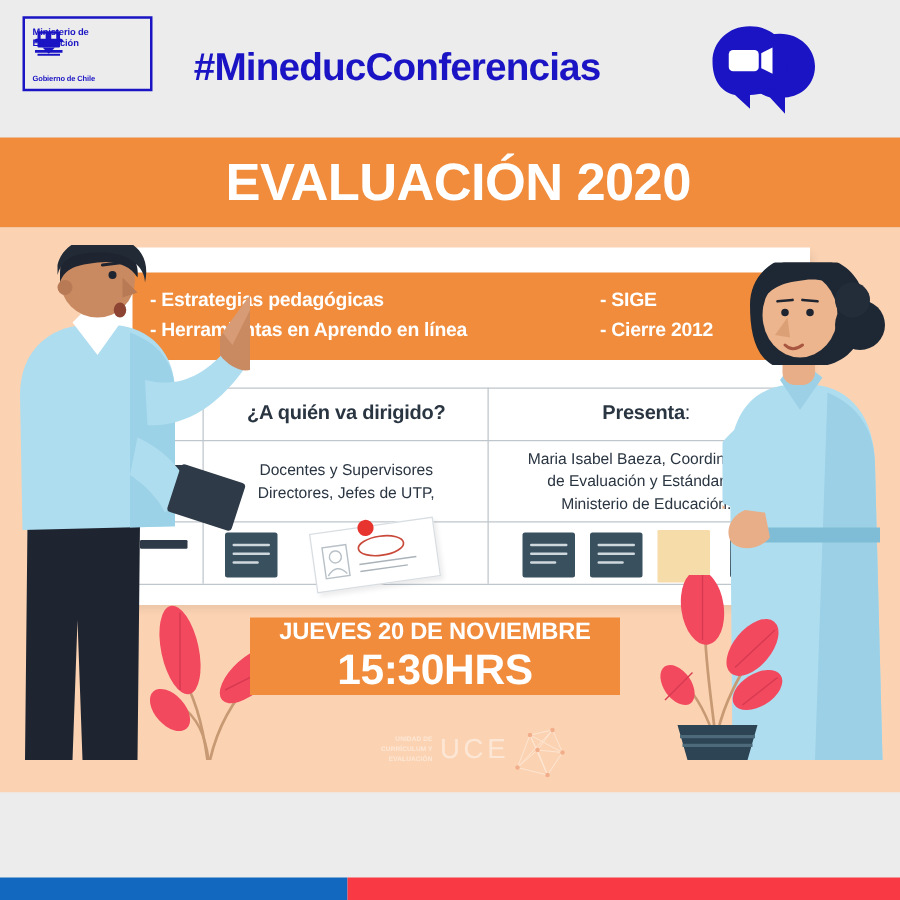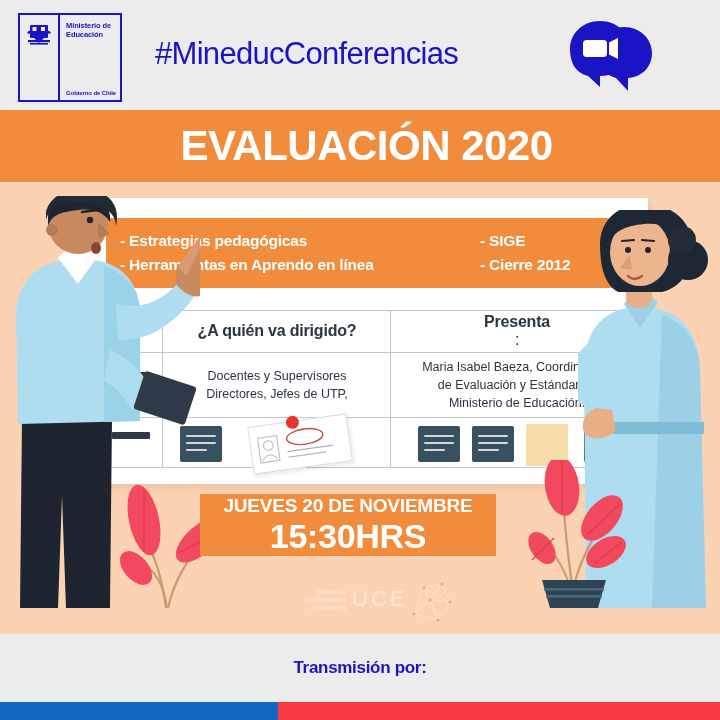--- a/index.html
+++ b/index.html
@@ -15,24 +15,25 @@
     background: #ECECEC;
   }
 
   
   .header {
     position: absolute; left: 0; top: 0; width: 720px; height: 110px;
     background: #ECECEC;
   }
   .gob-logo {
     position: absolute; left: 18px; top: 13px;
-    width: 104px; height: 89px;
+    width: 104px; height: 60px;
     border: 2px solid #1a14c4;
     background: #ECECEC;
     display: flex;
+    flex-direction: column;
   }
   .gob-left {
     width: 40px; border-right: 2px solid #1a14c4;
     position: relative;
   }
   .escudo {
     position: absolute; left: 5px; top: 8px; width: 28px; height: 24px;
   }
   .gob-right {
     flex: 1; position: relative; padding: 6px 4px 0 6px;
@@ -41,21 +42,21 @@
     font-size: 7.5px; font-weight: bold; color: #1a14c4;
     line-height: 1.22; letter-spacing: -0.1px;
   }
   .gob-chile {
     position: absolute; bottom: 4px; left: 6px;
     font-size: 6px; font-weight: bold; color: #1a14c4;
     letter-spacing: -0.1px;
   }
   .hashtag {
     position: absolute; left: 155px; top: 36px;
-    font-size: 31px; font-weight: normal; color: #1a14c4;
+    font-size: 31px; font-weight: bold; color: #1a14c4;
     letter-spacing: -0.7px;
     white-space: nowrap;
   }
   .cam-badge {
     position: absolute; left: 566px; top: 17px; width: 92px; height: 78px;
   }
 
   
   .title-band {
     position: absolute; left: 0; top: 110px; width: 720px; height: 72px;
@@ -253,21 +254,21 @@
       <div class="tbl">
         <div class="tbl-line" style="top:0;"></div>
         <div class="tbl-line" style="top:42px;"></div>
         <div class="tbl-line" style="top:107px;"></div>
         <div class="tbl-line" style="top:157px;"></div>
 
         <div class="tbl-vline" style="left:60px;  top:0; height:157px;"></div>
         <div class="tbl-vline" style="left:288px; top:0; height:157px;"></div>
 
         <div class="hdr-cell" style="left:62px; width:226px;">¿A quién va dirigido?</div>
-        <div class="hdr-cell" style="left:290px; width:250px;flex-direction:column;">
+        <div class="hdr-cell" style="left:290px; width:250px;">
           <span>Presenta</span>
             <span class="light">:</span>
         </div>
 
         <div class="body-cell" style="left:62px; width:226px; flex-direction:column; align-items:center;">
           <span>Docentes y Supervisores</span>
           <span>Directores, Jefes de UTP,</span>
         </div>
         <div class="body-cell" style="left:290px; width:250px; flex-direction:column; align-items:center;">
           <span>Maria Isabel Baeza, Coordinadora</span>
@@ -434,21 +435,20 @@
           <circle cx="16" cy="8" r="1.8"></circle>
         <circle cx="34" cy="4" r="1.8"></circle>
           <circle cx="42" cy="22" r="1.8"></circle>
         <circle cx="30" cy="40" r="1.8"></circle>
           <circle cx="22" cy="20" r="1.8"></circle>
       </g>
     </svg>
   </div>
 
   <div class="footer">
-    <span class="foot-label">Transmisión por:</span>
   </div>
 
   <div class="flag">
     <div class="flag-blue"></div>
     <div class="flag-red"></div>
   </div>
 
 </div>
 
 </body></html>

